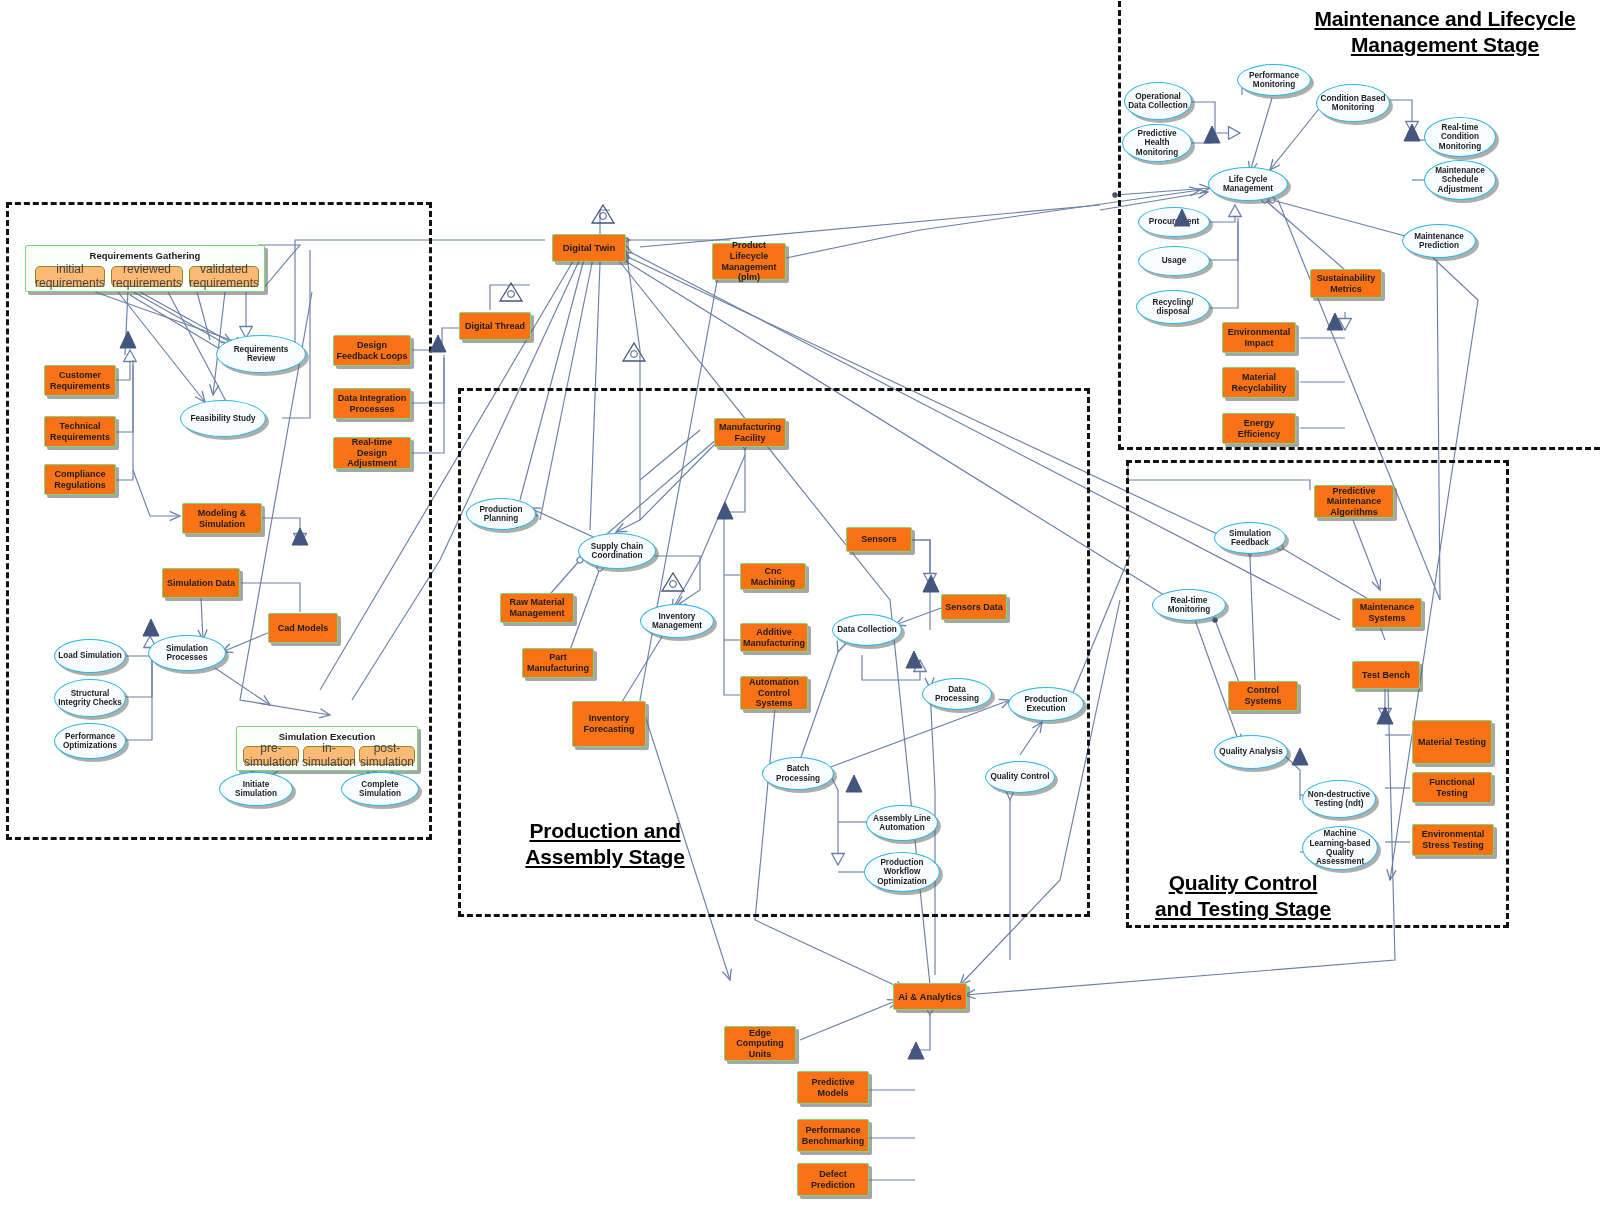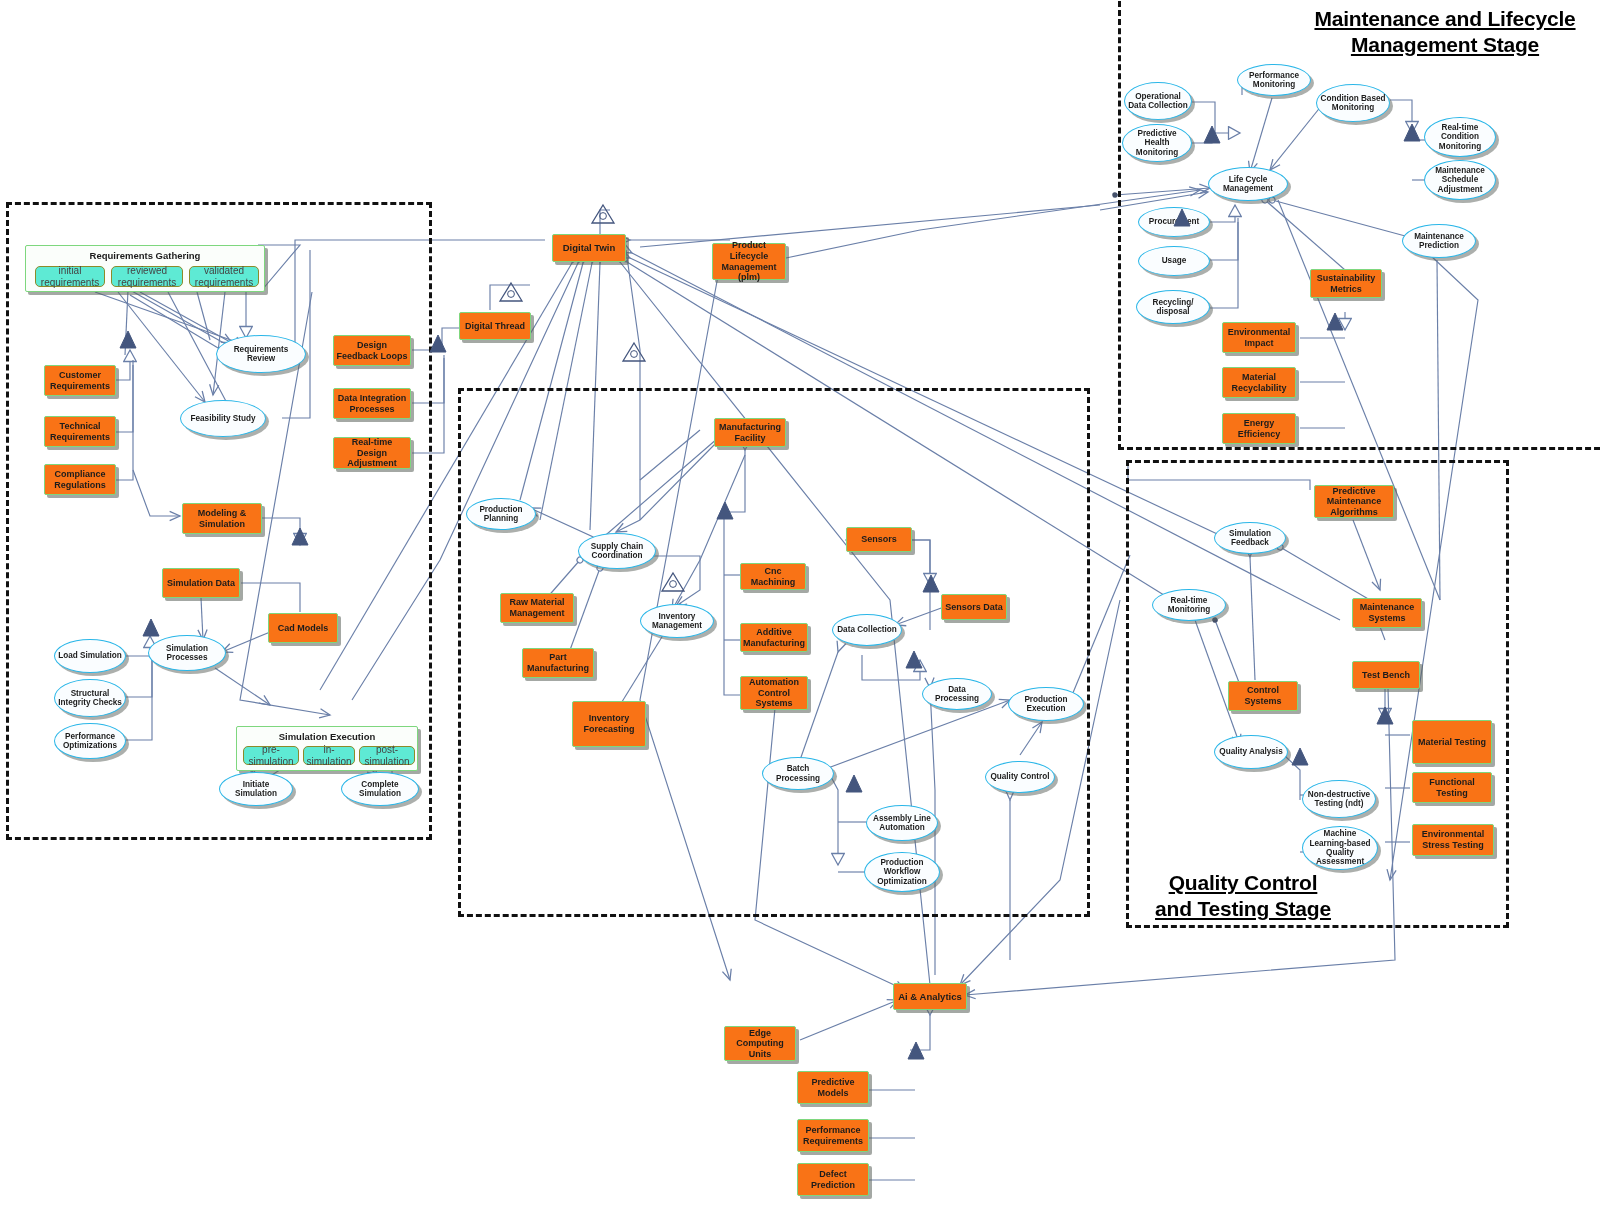--- a/index.html
+++ b/index.html
@@ -29,22 +29,22 @@
        display:flex;align-items:center;justify-content:center;text-align:center;
        font-size:8.2px;font-weight:bold;color:#1c1c1c;line-height:1.14;padding:1px 3px;}
 
   
   .grp{position:absolute;box-sizing:border-box;border:1.4px solid #7ed77e;
        background:#fbfefb;border-radius:2px;
        box-shadow:3px 3px 0 rgba(90,96,90,.55);}
   .grp-title{position:absolute;left:0;right:0;top:4px;text-align:center;
              font-size:9.5px;font-weight:bold;color:#1c1c1c;}
   .slot{position:absolute;box-sizing:border-box;border:1.6px solid #8d8a2a;
-        background:#5eead4;border-radius:5px;display:flex;align-items:center;
-        justify-content:center;text-align:center;font-size:10px;color:#444;
+        background:#fdba74;border-radius:5px;display:flex;align-items:center;
+        justify-content:center;text-align:center;font-size:12px;color:#444;
         line-height:1.16;padding:1px 8px;}
 </style>
 </head>
 <body>
 
 <div id="canvas">
 
   <svg class="edges" viewBox="0 0 1600 1222">
     <defs>
       <marker id="ohead" markerWidth="12" markerHeight="12" refX="10" refY="5" orient="auto">
@@ -188,20 +188,24 @@
       <path d="M930,1015 L930,1050 L910,1050" marker-start="url(#hollow)"></path>
       <path d="M915,1090 L868,1090"></path>
       <path d="M915,1138 L868,1138"></path>
       <path d="M915,1180 L868,1180"></path>
     </g>
   </svg>
 
   <div class="stage" style="left:6px;top:202px;width:426px;height:638px;"></div>
 
   <div class="stage" style="left:458px;top:388px;width:632px;height:529px;"></div>
+  <div class="stage-title" style="left:515px;top:818px;width:180px;">
+    <div>Production and</div>
+    <div>Assembly Stage</div>
+  </div>
 
   <div class="stage" style="left:1126px;top:460px;width:383px;height:468px;"></div>
   <div class="stage-title" style="left:1153px;top:870px;width:180px;">
     <div>Quality Control</div>
     <div>and Testing Stage</div>
   </div>
 
   <div class="stage" style="left:1118px;top:-8px;width:500px;height:458px;"></div>
   <div class="stage-title" style="left:1280px;top:6px;width:330px;">
     <div>Maintenance and Lifecycle</div>
@@ -297,21 +301,21 @@
   <div class="ell" style="left:1136px;top:290px;width:74px;height:34px;">Recycling/ disposal</div>
   <div class="ell" style="left:1402px;top:224px;width:74px;height:34px;">Maintenance Prediction</div>
   <div class="rect" style="left:1310px;top:269px;width:72px;height:29px;">Sustainability Metrics</div>
   <div class="rect" style="left:1222px;top:322px;width:74px;height:31px;">Environmental Impact</div>
   <div class="rect" style="left:1222px;top:367px;width:74px;height:31px;">Material Recyclability</div>
   <div class="rect" style="left:1222px;top:413px;width:74px;height:31px;">Energy Efficiency</div>
 
   <div class="rect big" style="left:893px;top:983px;width:74px;height:27px;">Ai &amp; Analytics</div>
   <div class="rect" style="left:724px;top:1026px;width:72px;height:35px;">Edge Computing Units</div>
   <div class="rect" style="left:797px;top:1071px;width:72px;height:33px;">Predictive Models</div>
-  <div class="rect" style="left:797px;top:1119px;width:72px;height:33px;">Performance Requirements</div>
+  <div class="rect" style="left:797px;top:1119px;width:72px;height:33px;">Performance Benchmarking</div>
   <div class="rect" style="left:797px;top:1163px;width:72px;height:33px;">Defect Prediction</div>
 
   <svg class="edges" viewBox="0 0 1600 1222">
     <g fill="#44567e" stroke="#44567e" stroke-width="1">
       <polygon points="120,348 136,348 128,331"></polygon>
       <polygon points="292,545 308,545 300,528"></polygon>
       <polygon points="143,636 159,636 151,619"></polygon>
       <polygon points="717,519 733,519 725,502"></polygon>
       <polygon points="923,592 939,592 931,575"></polygon>
       <polygon points="906,668 922,668 914,651"></polygon>

